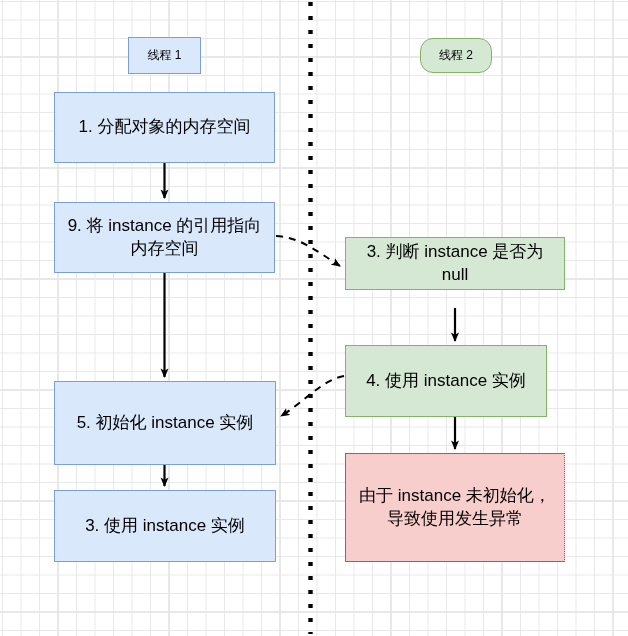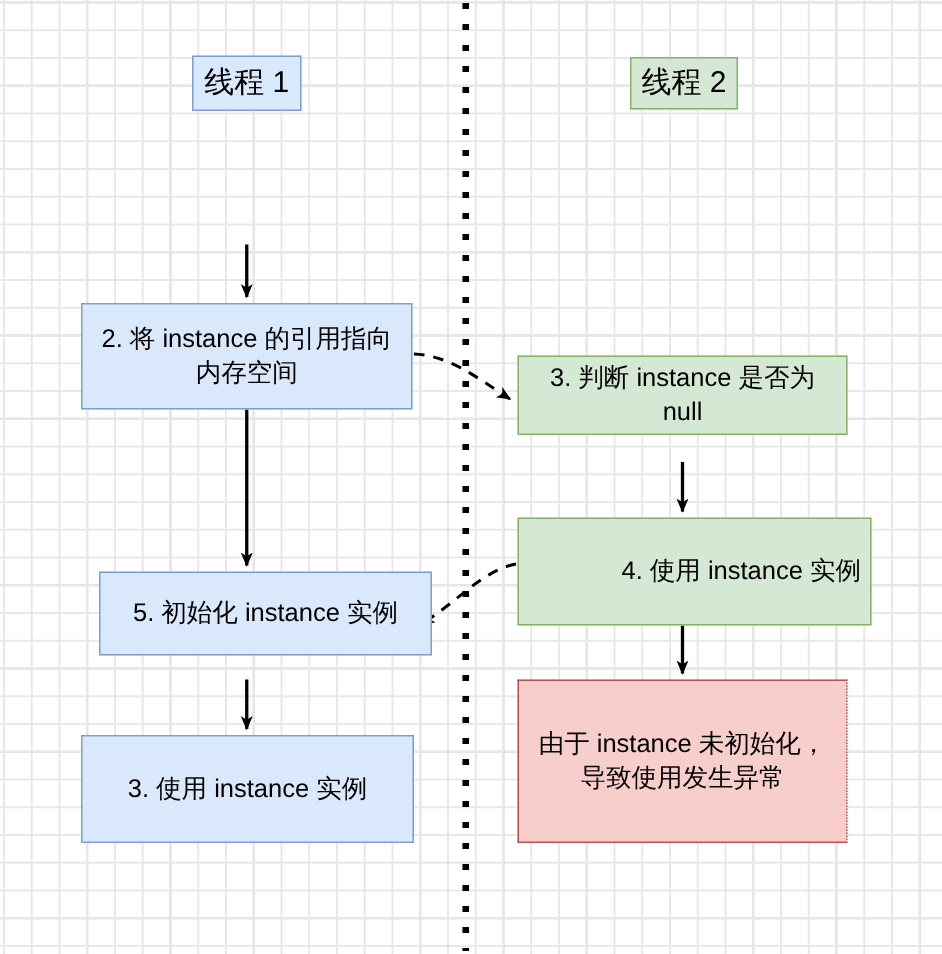--- a/index.html
+++ b/index.html
@@ -46,21 +46,21 @@
     color: #000000;
     line-height: 1.32;
     overflow: hidden;
   }
   .node-text {
     display: block;
     padding: 0 6px;
     white-space: pre-line;
   }
   .lane-label {
-    font-size: 20px;
+    font-size: 12px;
     border-width: 1px;
     border-style: solid;
   }
   .proc {
     font-size: 17px;
     border-width: 1px;
     border-style: solid;
   }
   .blue {
     background: #dae8fc;
@@ -121,38 +121,41 @@
 
     <g>
       <line x1="310.5" y1="2" x2="310.5" y2="634" stroke="#000000" stroke-width="4.4" stroke-dasharray="4,10" stroke-linecap="butt"></line>
     </g>
   </svg>
 
   <div class="node lane-label blue" style="left:128px; top:37px; width:73px; height:37px;">
     <span class="node-text">线程 1</span>
   </div>
 
-  <div class="node lane-label green" style="left:420px; top:38px; width:72px; height:35px;">
+  <div class="node lane-label green" style="left:420px; top:38px; width:72px; height:35px;border-radius:13px;">
     <span class="node-text">线程 2</span>
   </div>
 
+  <div class="node proc blue" style="left:54px; top:92px; width:221px; height:71px;">
+    <span class="node-text">1. 分配对象的内存空间</span>
+  </div>
 
   <div class="node proc blue" style="left:54px; top:202px; width:221px; height:71px;">
-    <span class="node-text">2. 将 instance 的引用指向内存空间</span>
+    <span class="node-text">9. 将 instance 的引用指向内存空间</span>
   </div>
 
   <div class="node proc green" style="left:345px; top:237px; width:220px; height:53px;">
     <span class="node-text">3. 判断 instance 是否为 null</span>
   </div>
 
-  <div class="node proc green" style="left:345px; top:345px; width:236px; height:72px;justify-content:flex-end;">
+  <div class="node proc green" style="left:345px; top:345px; width:202px; height:72px;">
     <span class="node-text">4. 使用 instance 实例</span>
   </div>
 
-  <div class="node proc blue" style="left:66px; top:381px; width:222px; height:56px;">
+  <div class="node proc blue" style="left:54px; top:381px; width:222px; height:84px;">
     <span class="node-text">5. 初始化 instance 实例</span>
   </div>
 
   <div class="node proc blue" style="left:54px; top:490px; width:222px; height:72px;">
     <span class="node-text">3. 使用 instance 实例</span>
   </div>
 
   <div class="node proc red red-dotted" style="left:345px; top:453px; width:220px; height:109px;align-items:center;">
     <span class="node-text">由于 instance 未初始化，导致使用发生异常</span>
   </div>

